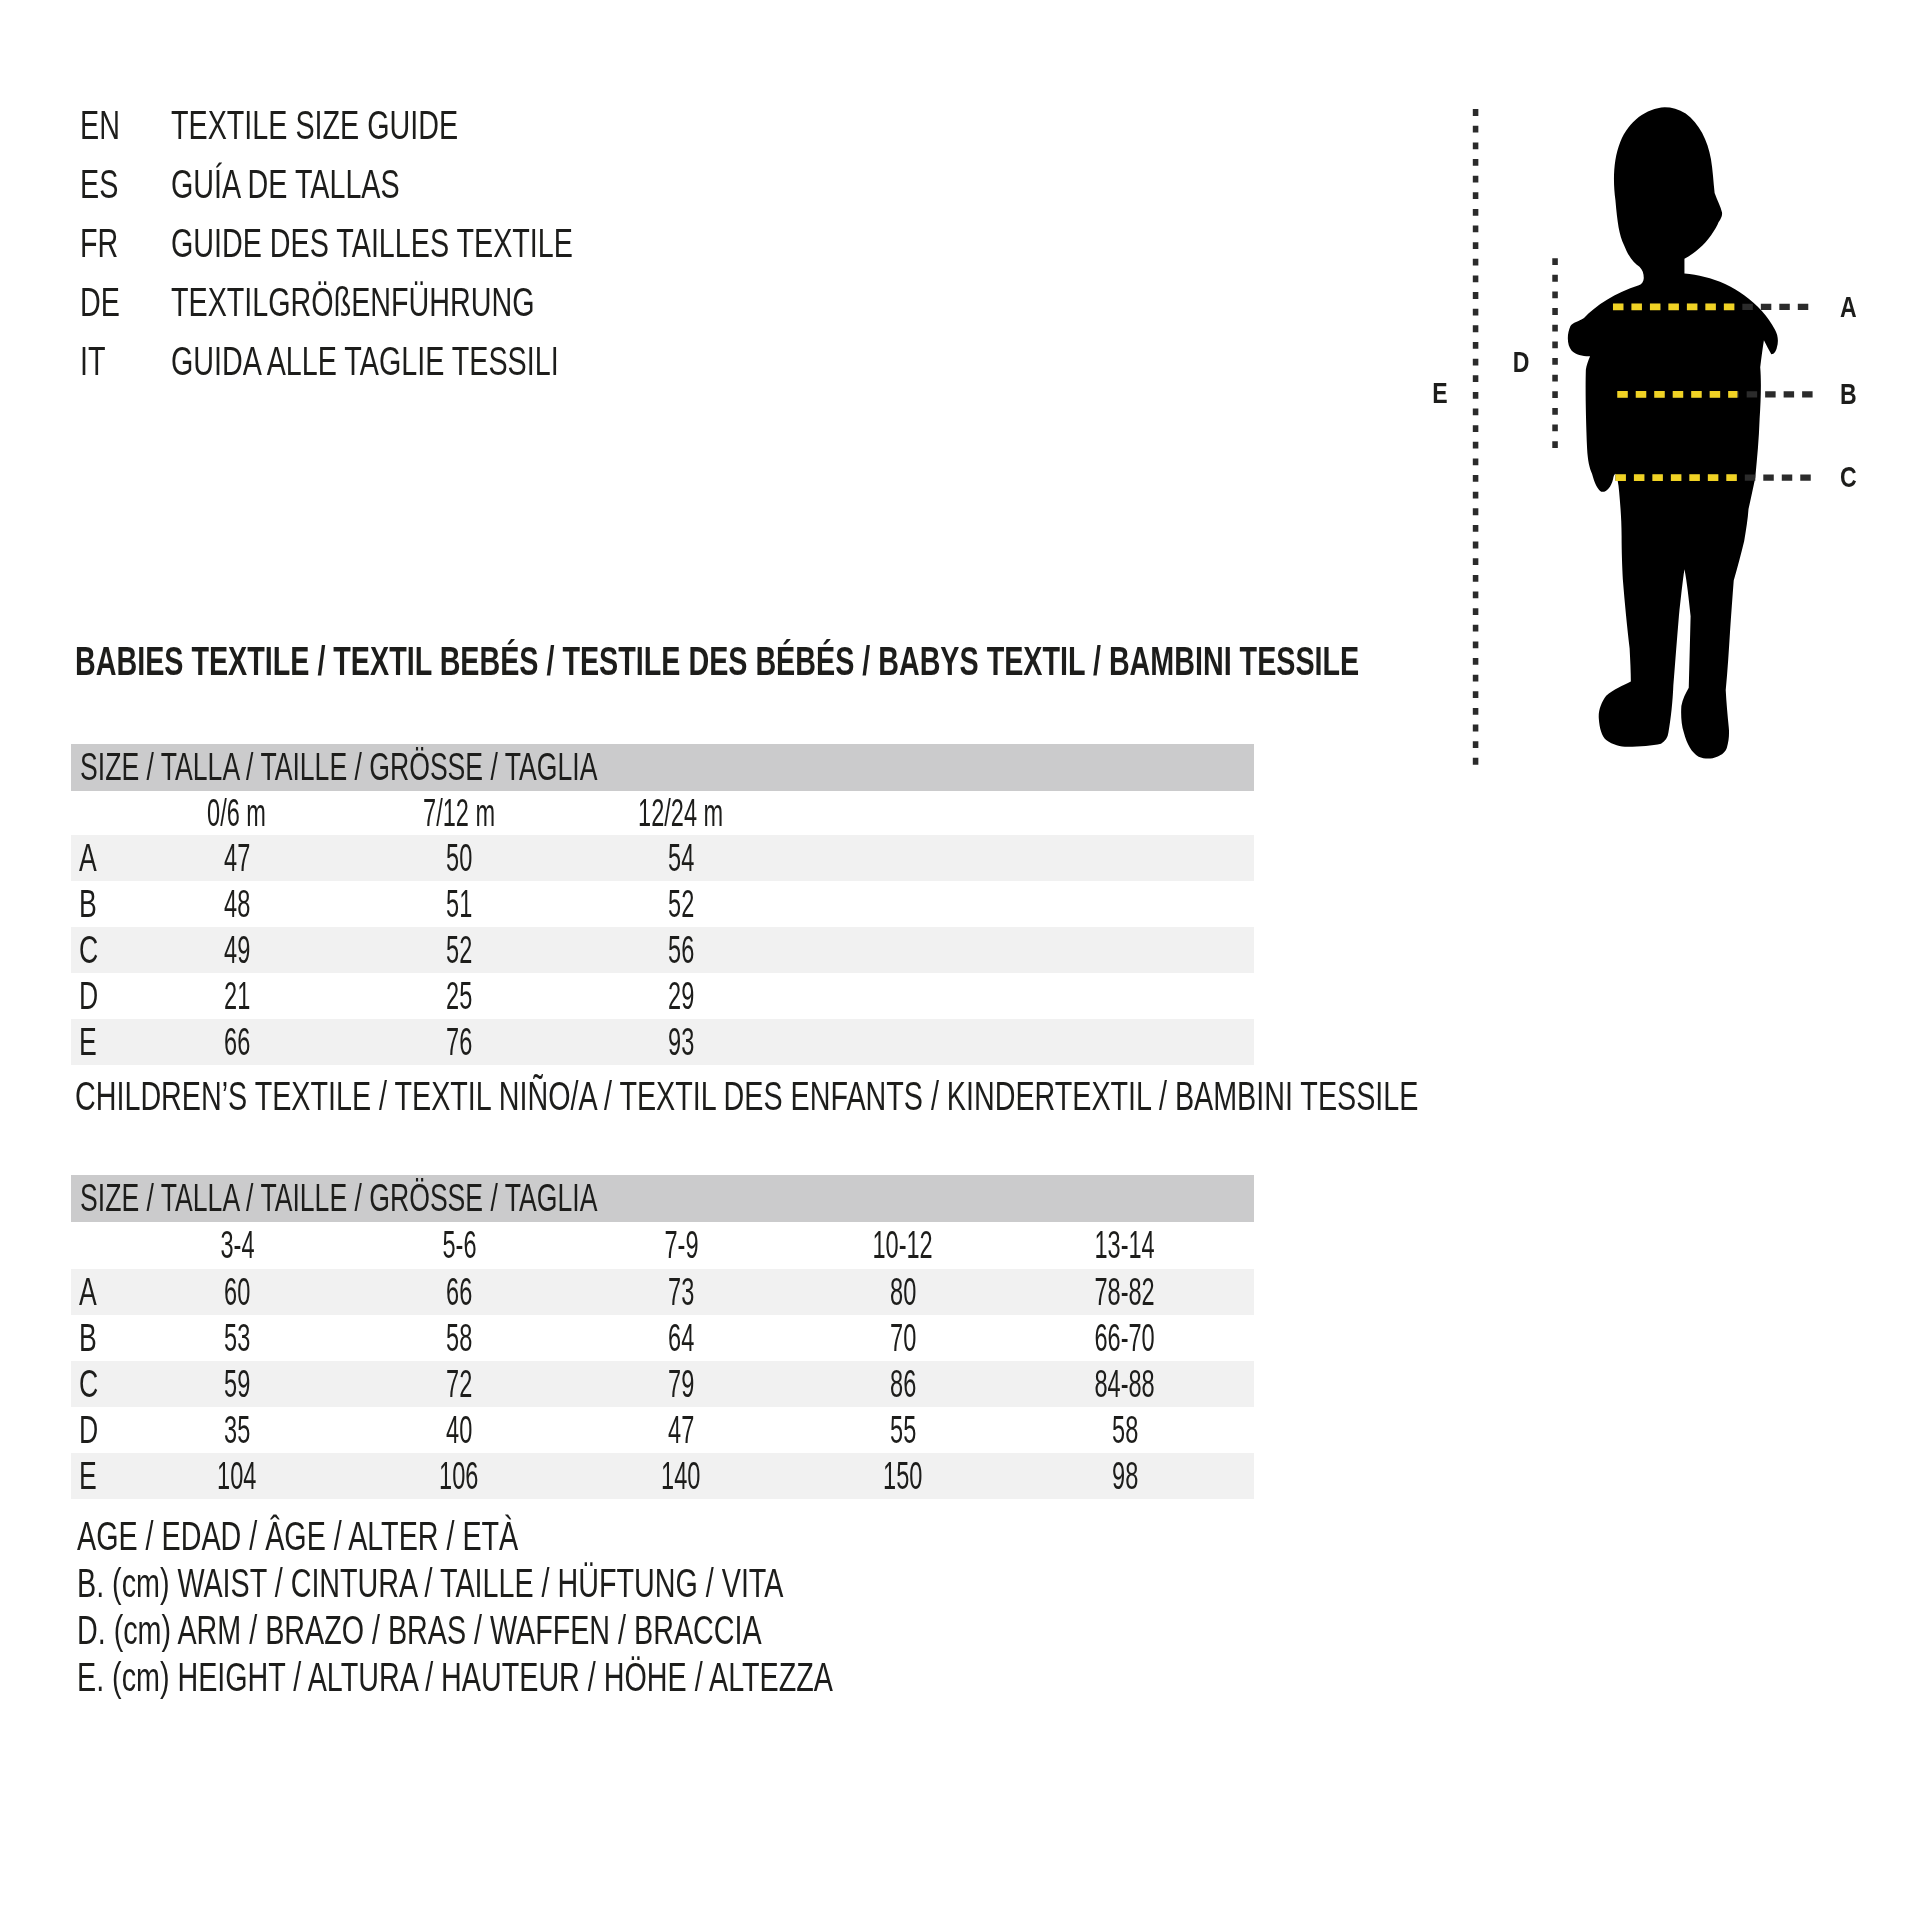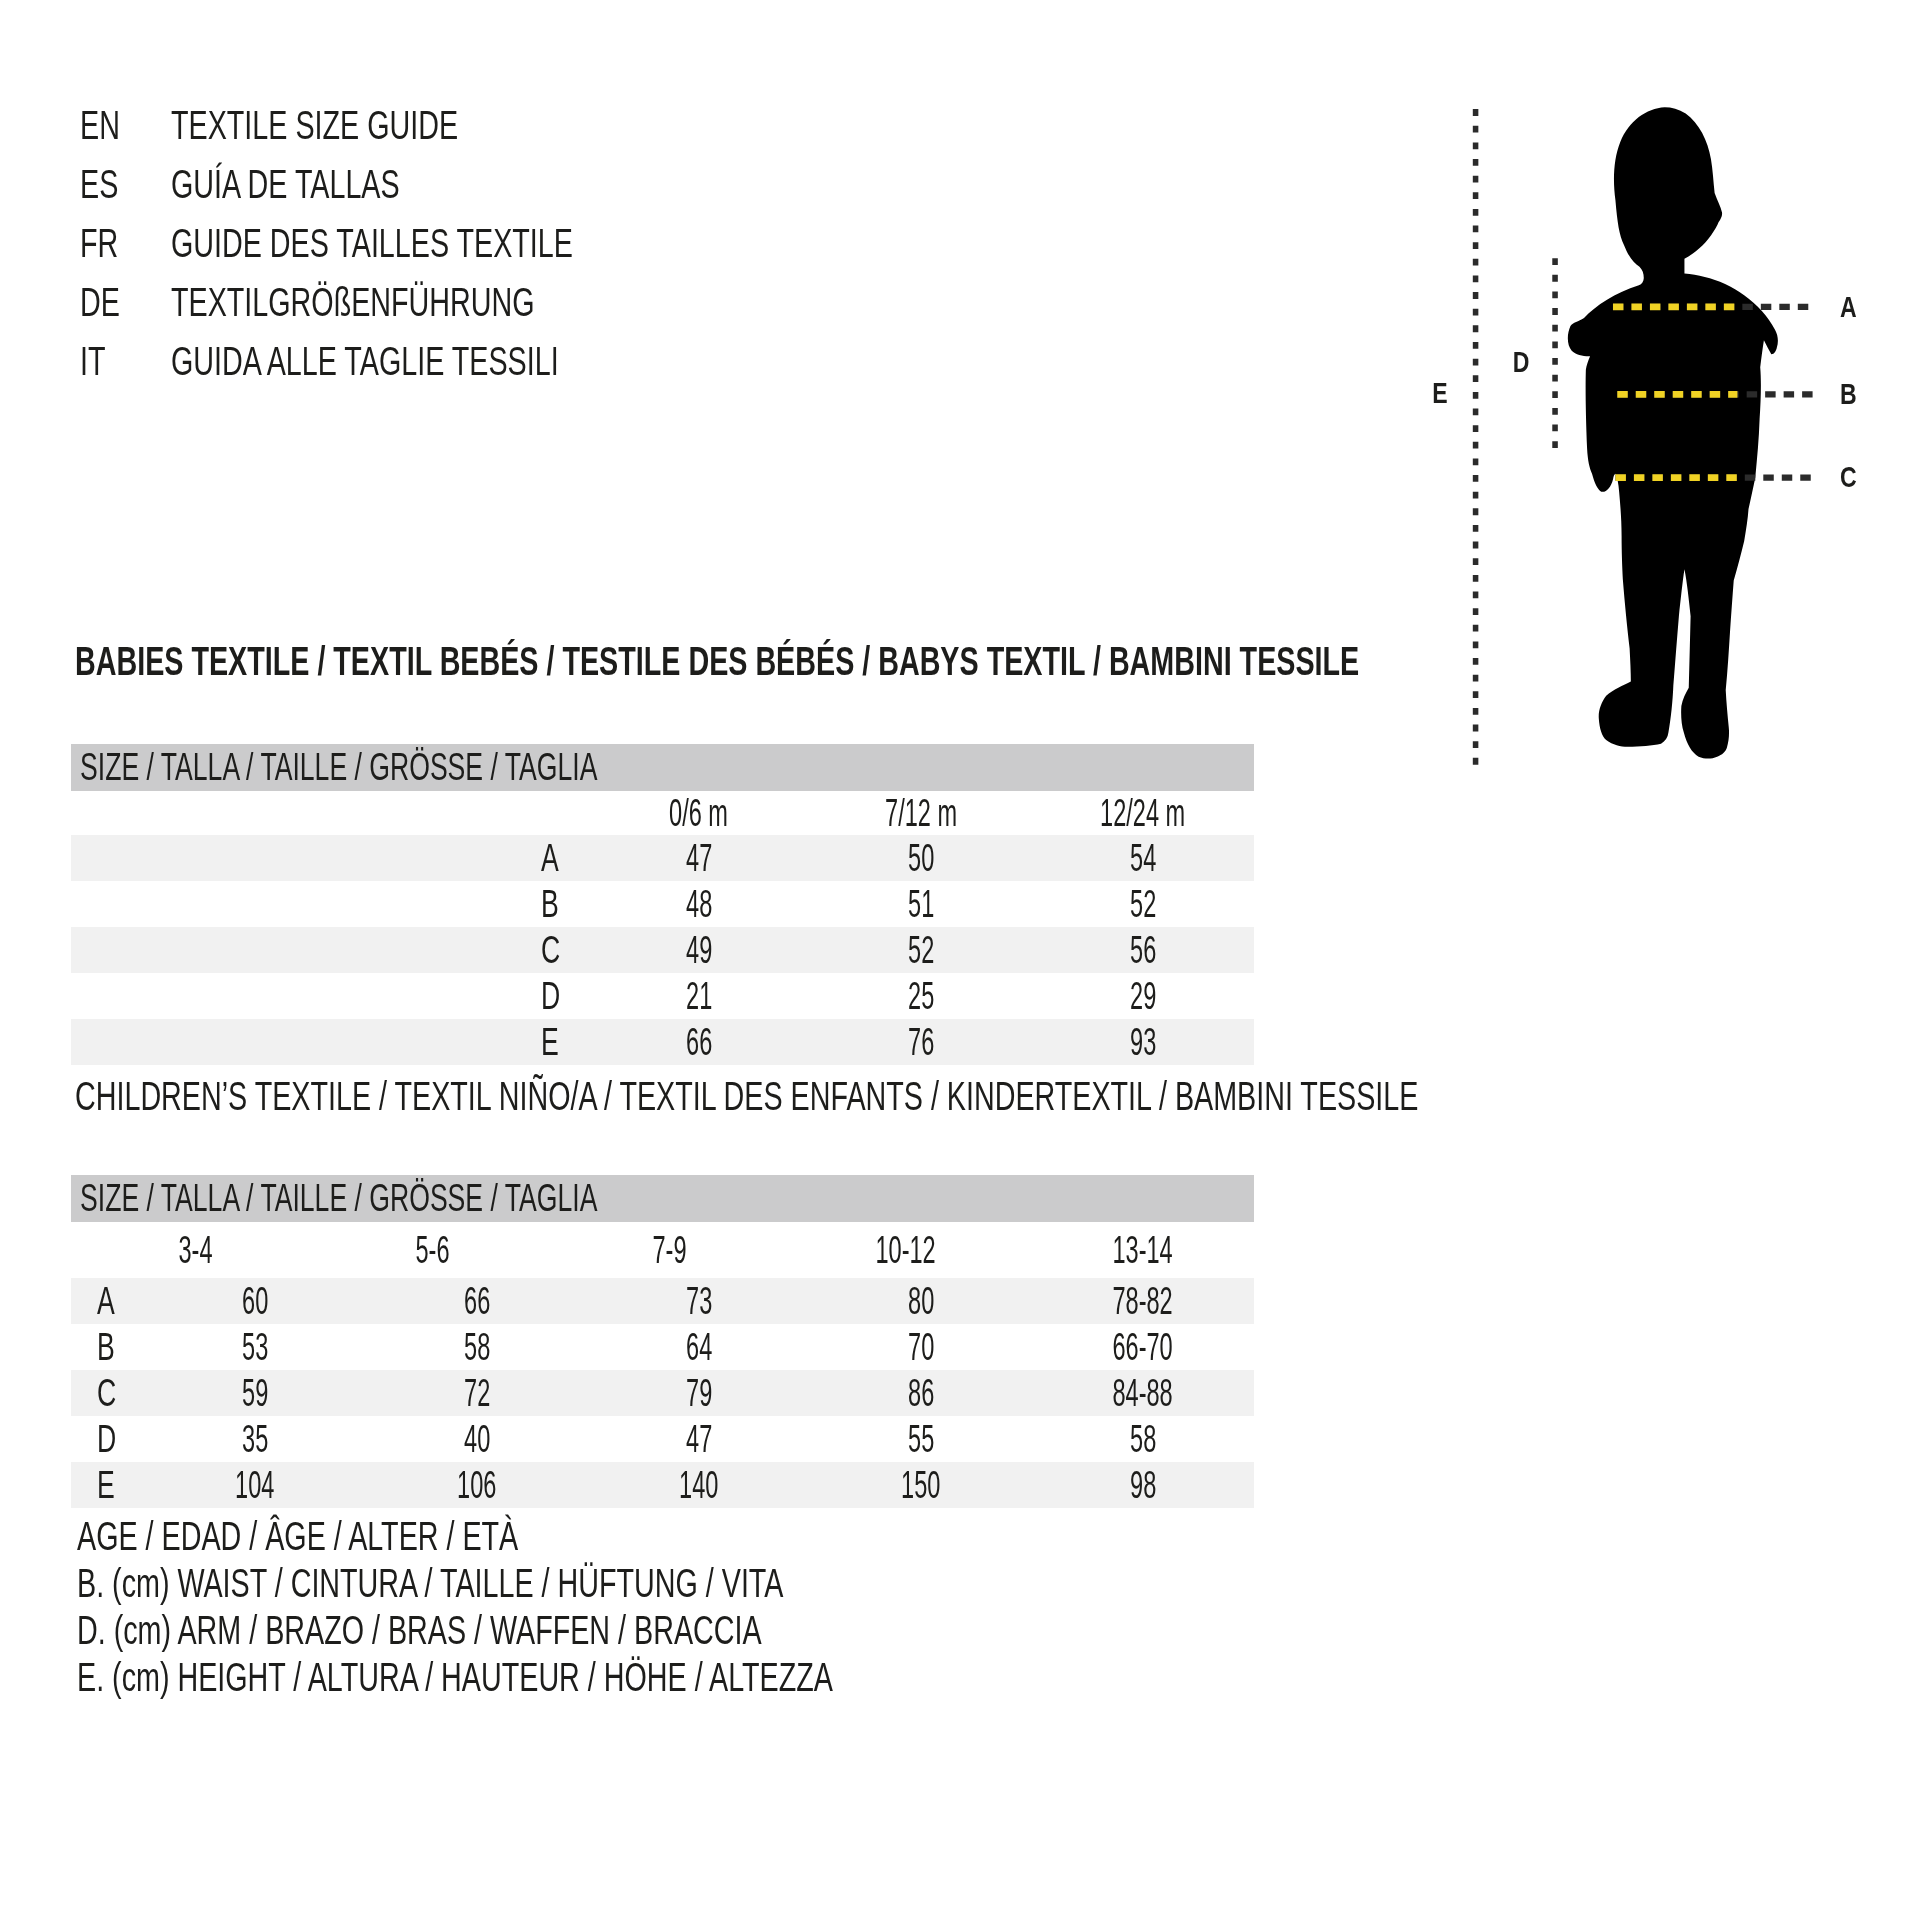--- a/index.html
+++ b/index.html
@@ -20,21 +20,21 @@
   .lang-code{position:absolute;left:80px;top:0;}
   .lang-title{position:absolute;left:171px;top:0;text-align:center;}
 
   
   .sec-head{position:absolute;left:75px;height:41px;line-height:41px;font-size:41px;}
 
   
   .tbl{position:absolute;left:71px;width:1183px;margin-top:37px;}
   .tbl .bar{height:47px;line-height:47px;background:var(--header_bar,#cbcbcc);
             font-size:38px;padding-left:8.6px;box-sizing:border-box;}
-  .trow{display:flex;align-items:center;font-size:38px;justify-content:flex-end;}
+  .trow{display:flex;align-items:center;font-size:38px;}
   .trow.head{height:44px;}
   .trow.data{height:46px;}
   .trow.stripe{background:var(--row_stripe,#f1f1f1);}
   .tlabel{width:55px;padding-left:8px;box-sizing:border-box;flex:0 0 auto;}
   .tcell{width:222px;text-align:center;flex:0 0 auto;}
 
   
   .legend{position:absolute;left:77px;top:1513px;}
   .legend-line{height:47px;line-height:47px;font-size:41px;}
 
@@ -212,21 +212,21 @@
   </div>
 
   <h2 class="sec-head" style="top:1076px;margin:0;font-weight:400;">
     <span class="cd">CHILDREN’S TEXTILE / TEXTIL NIÑO/A / TEXTIL DES ENFANTS / KINDERTEXTIL / BAMBINI TESSILE</span>
   </h2>
 
   <div class="tbl" style="top:1138px;">
     <div class="bar">
       <span class="cd">SIZE / TALLA / TAILLE / GRÖSSE / TAGLIA</span>
     </div>
-    <div class="trow head" style="height:56px;gap:15px;">
+    <div class="trow head" style="height:47px;">
       <div class="tlabel"></div>
       <div class="tcell"><span class="cdc">3-4</span></div>
       <div class="tcell"><span class="cdc">5-6</span></div>
       <div class="tcell"><span class="cdc">7-9</span></div>
       <div class="tcell"><span class="cdc">10-12</span></div>
       <div class="tcell"><span class="cdc">13-14</span></div>
     </div>
     <div class="trow data stripe">
       <div class="tlabel"><span class="cd">A</span></div>
       <div class="tcell"><span class="cdc">60</span></div>

